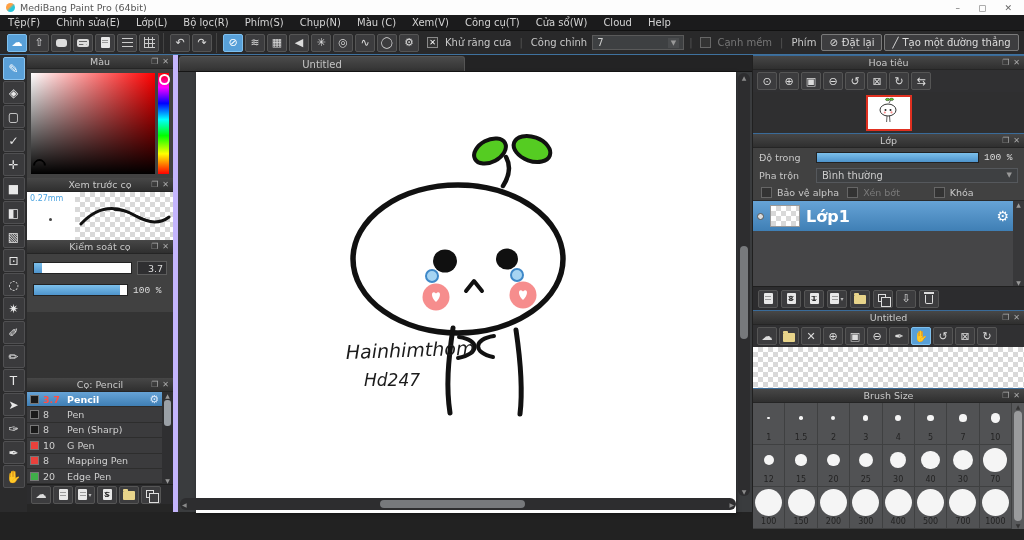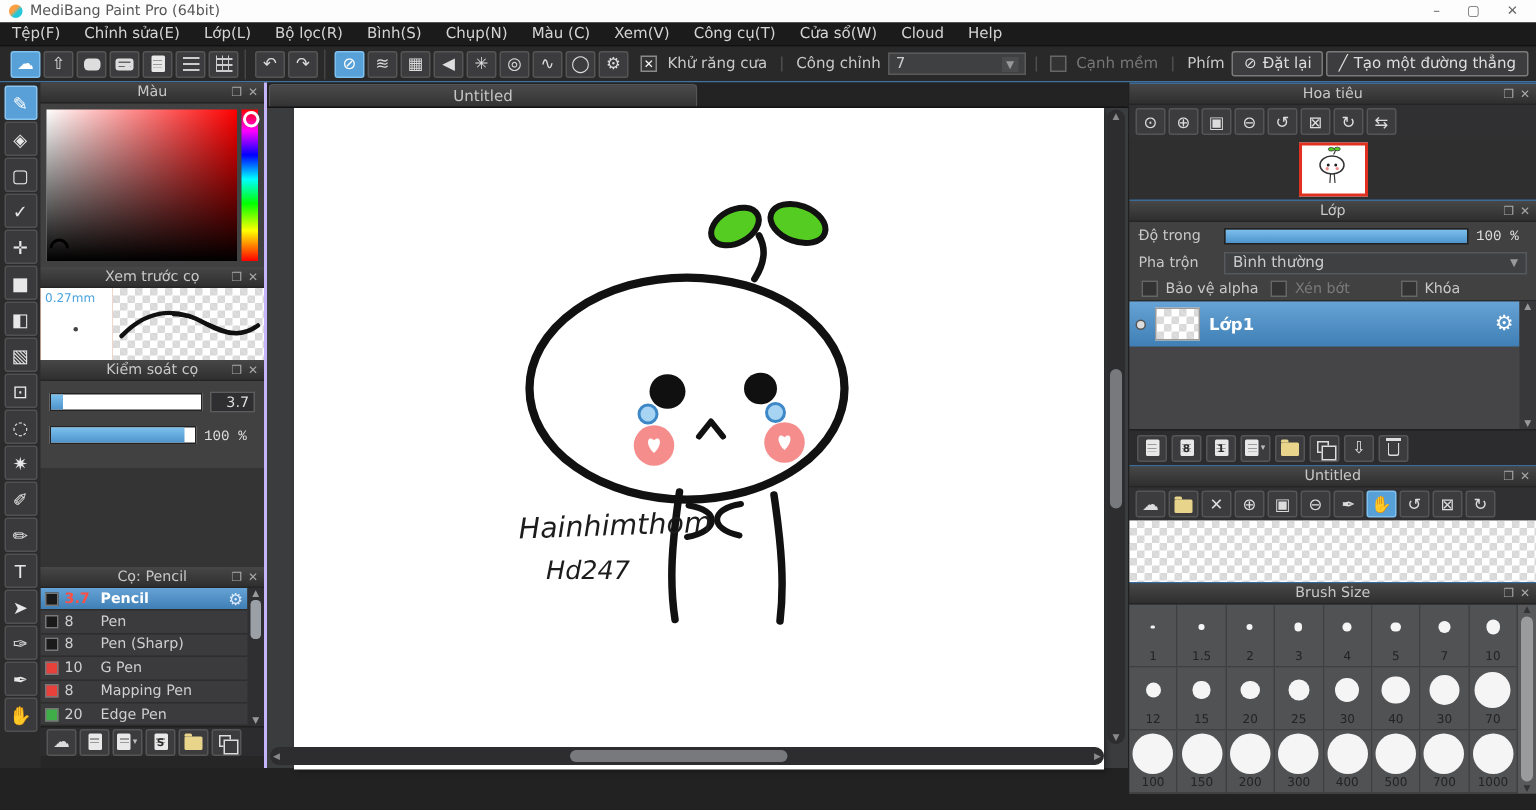--- a/index.html
+++ b/index.html
@@ -35,21 +35,21 @@
 
   
   .main{flex:1;display:flex;border-top:1px solid #3f729f;min-height:0;}
 
   
   .toolcol{width:27px;background:#2b2b2c;display:flex;flex-direction:column;align-items:center;padding-top:2px;gap:1px;flex:0 0 27px;}
   .tool{width:22px;height:23px;background:#3a3a3c;border:1px solid #505052;border-radius:2px;display:flex;align-items:center;justify-content:center;font-size:12px;color:#e8e8e8;}
   .tool.sel{background:#5aa0d8;border-color:#8ac4f0;color:#fff;}
 
   
-  .leftcol{width:151px;background:#343434;display:flex;flex-direction:column;flex:0 0 151px;border-right:2px solid #c4b5fd;}
+  .leftcol{width:151px;background:#343434;display:flex;flex-direction:column;flex:0 0 151px;border-right:5px solid #c4b5fd;}
   .phead{height:14px;background:linear-gradient(#474747,#2f2f2f);display:flex;align-items:center;position:relative;flex:0 0 14px;border-bottom:1px solid #252525;}
   .phead .pt{position:absolute;left:0;right:0;text-align:center;font-size:9.5px;color:#c8c8c8;}
   .phead .pico{margin-left:auto;display:flex;gap:4px;padding-right:4px;z-index:1;font-size:8px;color:#aaa;}
   .checker{background-color:#fff;background-image:linear-gradient(45deg,#d9d9d9 25%,transparent 25%,transparent 75%,#d9d9d9 75%),linear-gradient(45deg,#d9d9d9 25%,transparent 25%,transparent 75%,#d9d9d9 75%);background-size:10px 10px;background-position:0 0,5px 5px;}
 
   .colorbody{height:109px;background:#414141;display:flex;padding:4px;gap:4px;flex:0 0 109px;}
   .swcol{width:42px;display:flex;flex-direction:column;font-size:8px;color:#c4c4c4;position:relative;}
   .fgwrap{position:relative;width:30px;height:30px;}
   .bgsw{position:absolute;left:10px;top:10px;width:17px;height:17px;background:#29b6f6;}
   .fgsw{position:absolute;left:0;top:0;width:17px;height:17px;background:#000;border:2px solid #e03020;}
@@ -138,21 +138,21 @@
   .lsel .caret{margin-left:auto;font-size:7px;color:#999;}
   .lchecks{height:16px;display:flex;align-items:center;background:#414141;padding:0 6px;font-size:9.5px;}
   .lchecks .grp{display:flex;align-items:center;gap:3px;flex:1;}
   .lchecks .dim{color:#7a7a7a;}
   .layerlist{height:86px;background:#454547;border-top:1px solid #2a2a2a;display:flex;}
   .layerrows{flex:1;}
   .layerrow{height:30px;display:flex;align-items:center;gap:6px;padding:0 4px;}
   .layerrow.sel{background:linear-gradient(#66a3d6,#3f7fb5);}
   .visdot{width:7px;height:7px;border-radius:50%;background:#ddd;border:1px solid #555;}
   .lthumb{width:30px;height:22px;border:1px solid #999;}
-  .lname{font-size:11px;font-weight:bold;color:#fff;}
+  .lname{font-size:16px;font-weight:bold;color:#fff;}
   .layerrow .gear{margin-left:auto;color:#fff;font-size:14px;}
   .llscroll{width:11px;background:#38383a;display:flex;flex-direction:column;align-items:center;font-size:6px;color:#999;flex:0 0 11px;}
   .llscroll .spc{flex:1;}
   .rfooter{height:24px;background:#2c2c2e;display:flex;align-items:center;gap:3px;padding:0 5px;border-top:1px solid #1f1f1f;}
 
   .refbody{height:41px;}
 
   .bsbody{display:flex;background:#4b4b4d;}
   .bsgrid{flex:1;display:grid;grid-template-columns:repeat(8,1fr);}
   .bscell{height:42px;border-right:1px solid #3f4041;border-bottom:1px solid #3f4041;background:#515254;display:flex;flex-direction:column;align-items:center;justify-content:flex-end;padding-bottom:2px;}
@@ -176,21 +176,21 @@
       <span>▢</span>
       <span>✕</span>
     </div>
   </div>
 
   <div class="menubar" id="menubar">
       <span>Tệp(F)</span>
       <span>Chỉnh sửa(E)</span>
       <span>Lớp(L)</span>
       <span>Bộ lọc(R)</span>
-      <span>Bình(S)</span>
+      <span>Phím(S)</span>
       <span>Chụp(N)</span>
       <span>Màu (C)</span>
       <span>Xem(V)</span>
       <span>Công cụ(T)</span>
       <span>Cửa sổ(W)</span>
       <span>Cloud</span>
       <span>Help</span>
     </div>
 
   <div class="toolbar">

